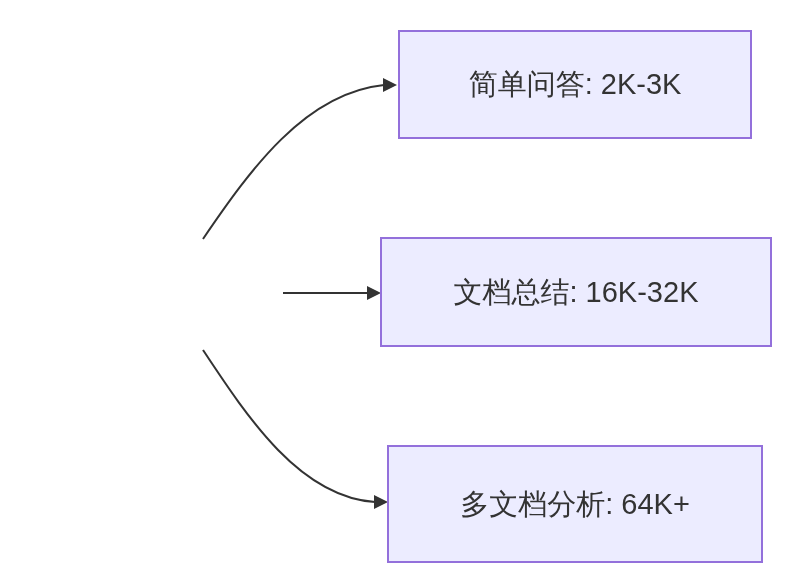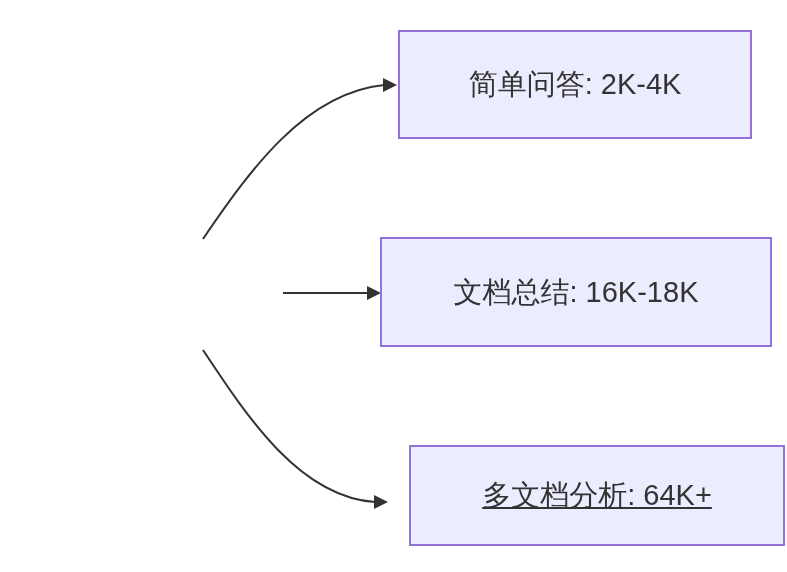--- a/index.html
+++ b/index.html
@@ -40,45 +40,45 @@
     align-items: center;
     justify-content: center;
     color: #333333;
     font-size: 29px;
     line-height: 1.2;
     white-space: nowrap;
   }
   .node-root     { left: 32px;  top: 240px; width: 249px; height: 109px; }
   .node-branch-0 { left: 398px; top: 30px;  width: 354px; height: 109px; }
   .node-branch-1 { left: 380px; top: 237px; width: 392px; height: 110px; }
-  .node-branch-2 { left: 409px; top: 445px; width: 376px; height: 101px; text-decoration: underline; }
+  .node-branch-2 { left: 387px; top: 445px; width: 376px; height: 118px; }
 </style>
 </head>
 <body>
 
 <div class="canvas">
 
   <svg class="edges-layer" width="787" height="572" viewBox="0 0 787 572" xmlns="http://www.w3.org/2000/svg">
 
     <path class="edge-path" d="M203,239 C250,170 305,93 384,85"></path>
     <polygon class="arrowhead" points="397,85 383,78 383,92"></polygon>
 
     <path class="edge-path" d="M283,293 L368,293"></path>
     <polygon class="arrowhead" points="381,293 367,286 367,300"></polygon>
 
     <path class="edge-path" d="M203,350 C248,418 300,497 375,502"></path>
     <polygon class="arrowhead" points="388,502 374,495 374,509"></polygon>
   </svg>
 
 
   <div class="node node-branch-0">
-    <span>简单问答: 2K-4K</span>
+    <span>简单问答: 2K-3K</span>
   </div>
 
   <div class="node node-branch-1">
-    <span>文档总结: 16K-18K</span>
+    <span>文档总结: 16K-32K</span>
   </div>
 
   <div class="node node-branch-2">
     <span>多文档分析: 64K+</span>
   </div>
 
 </div>
 
 </body></html>

